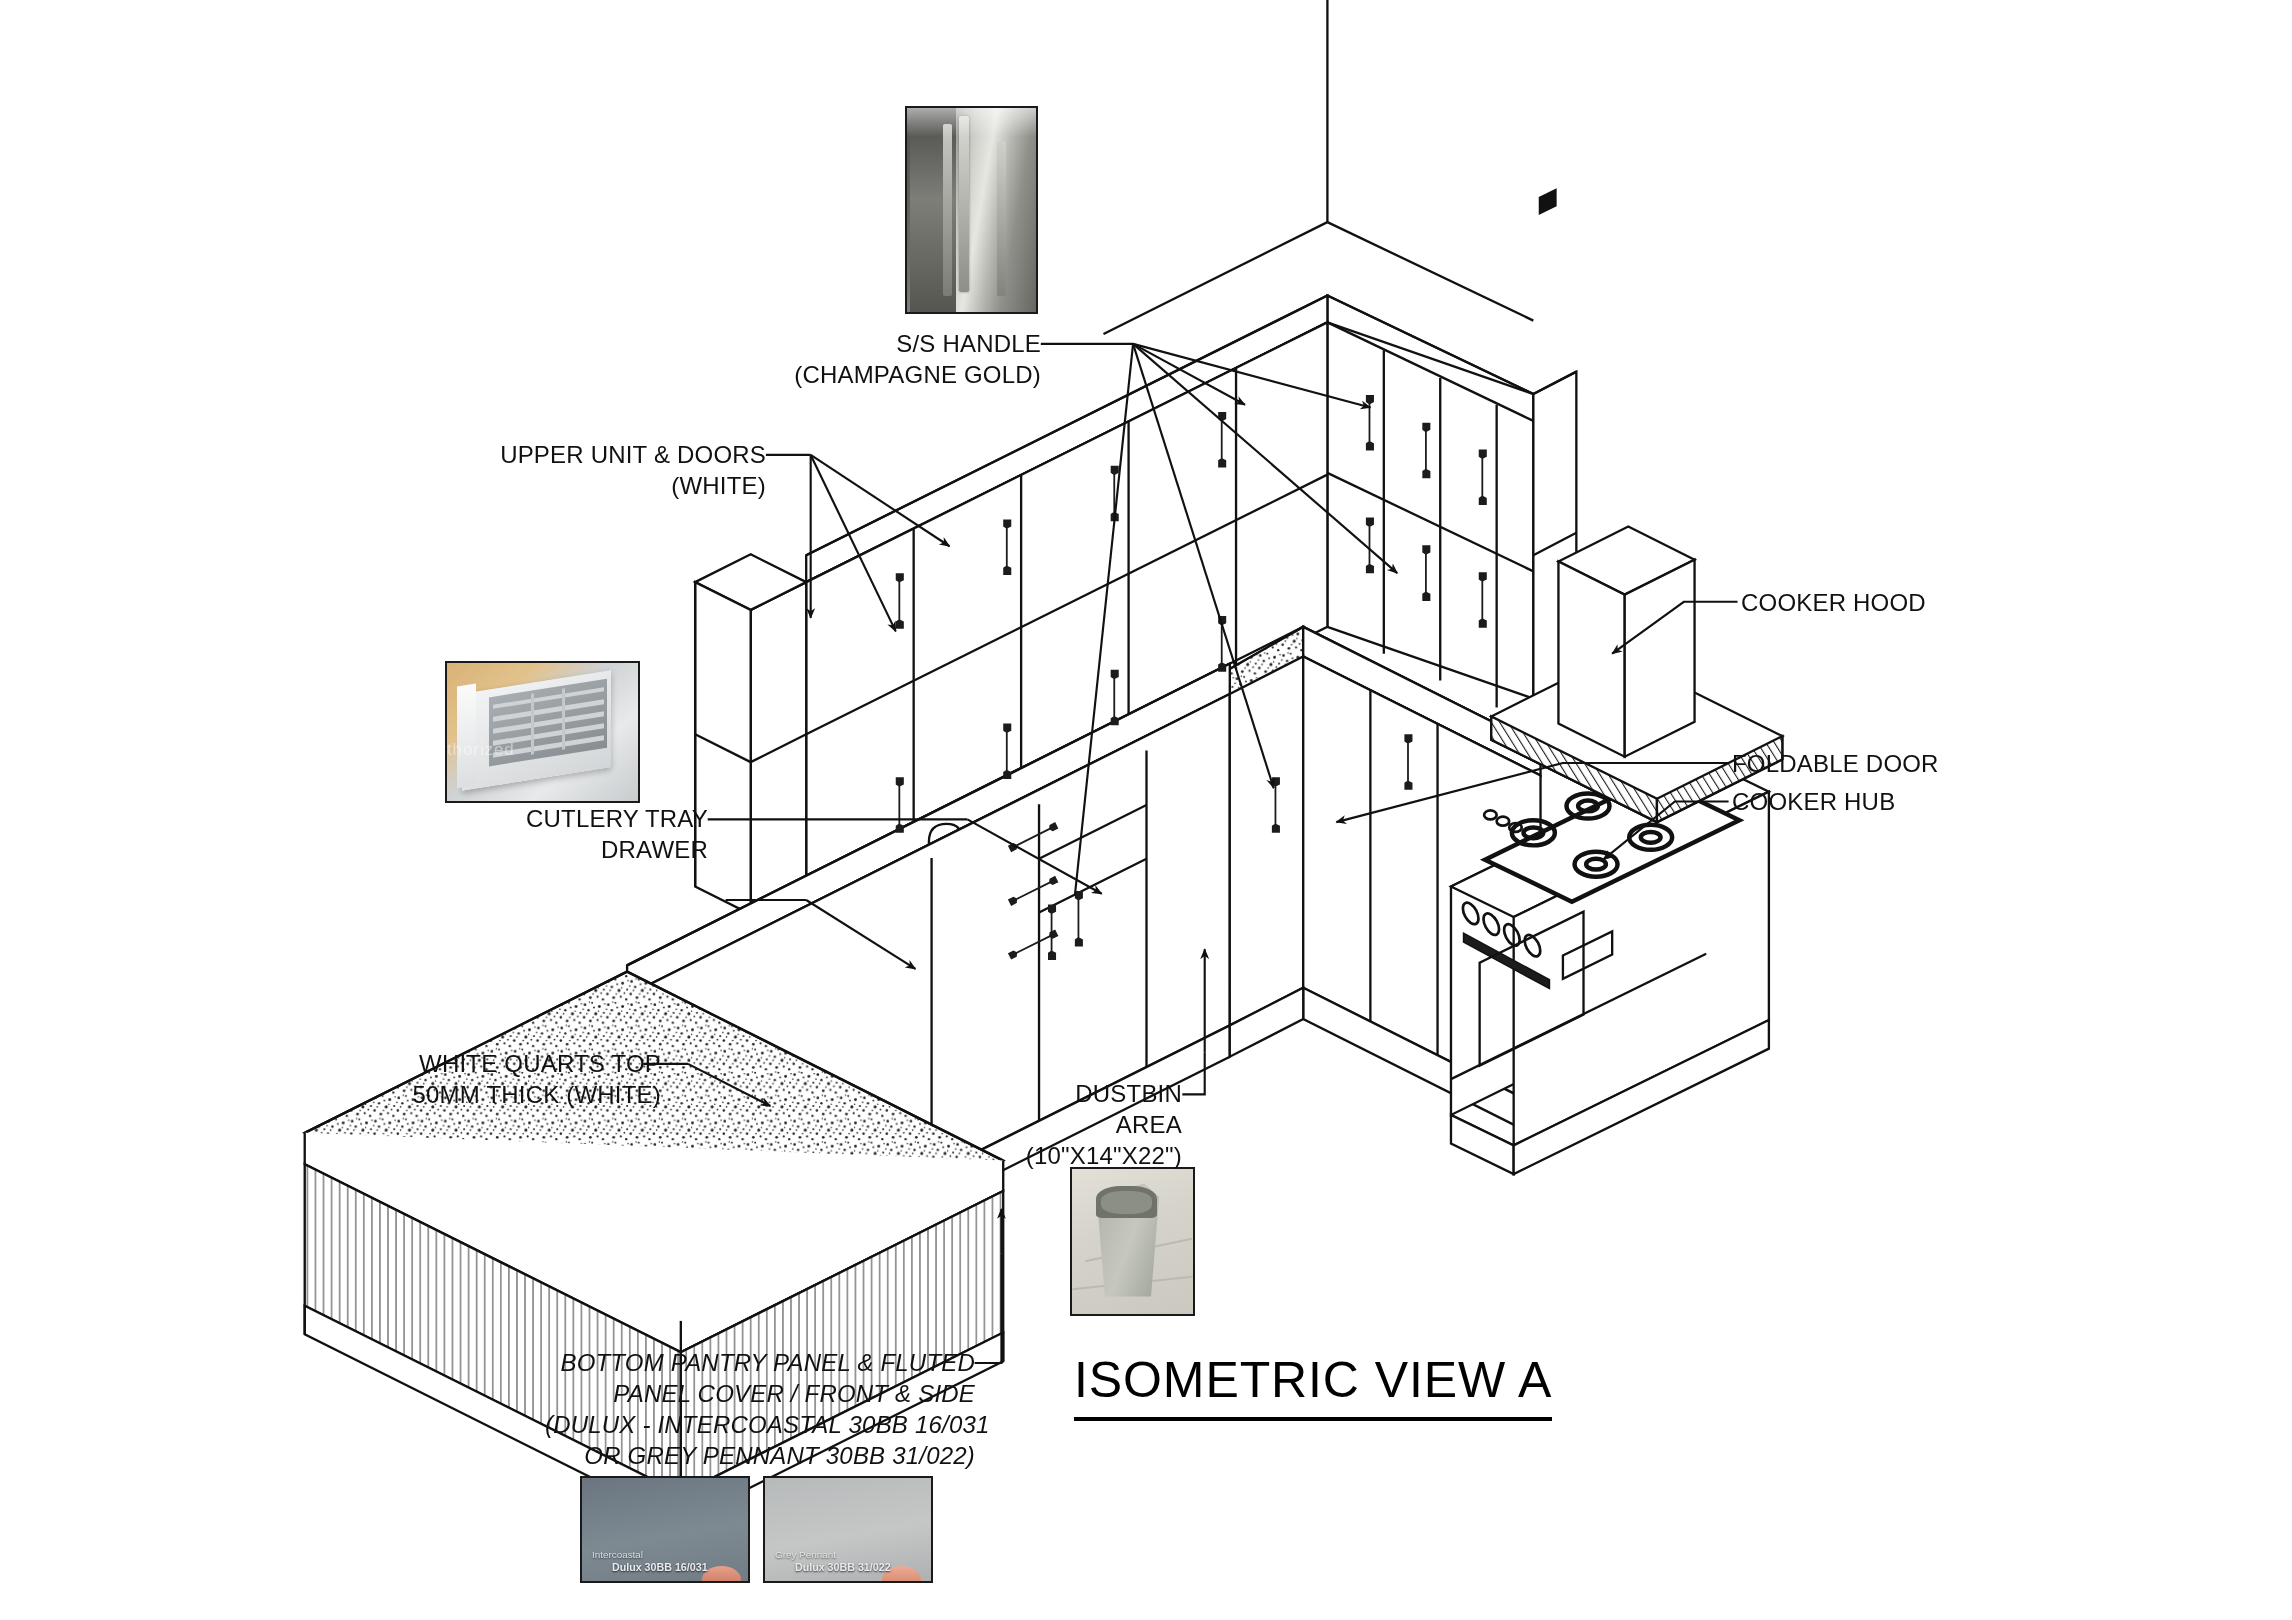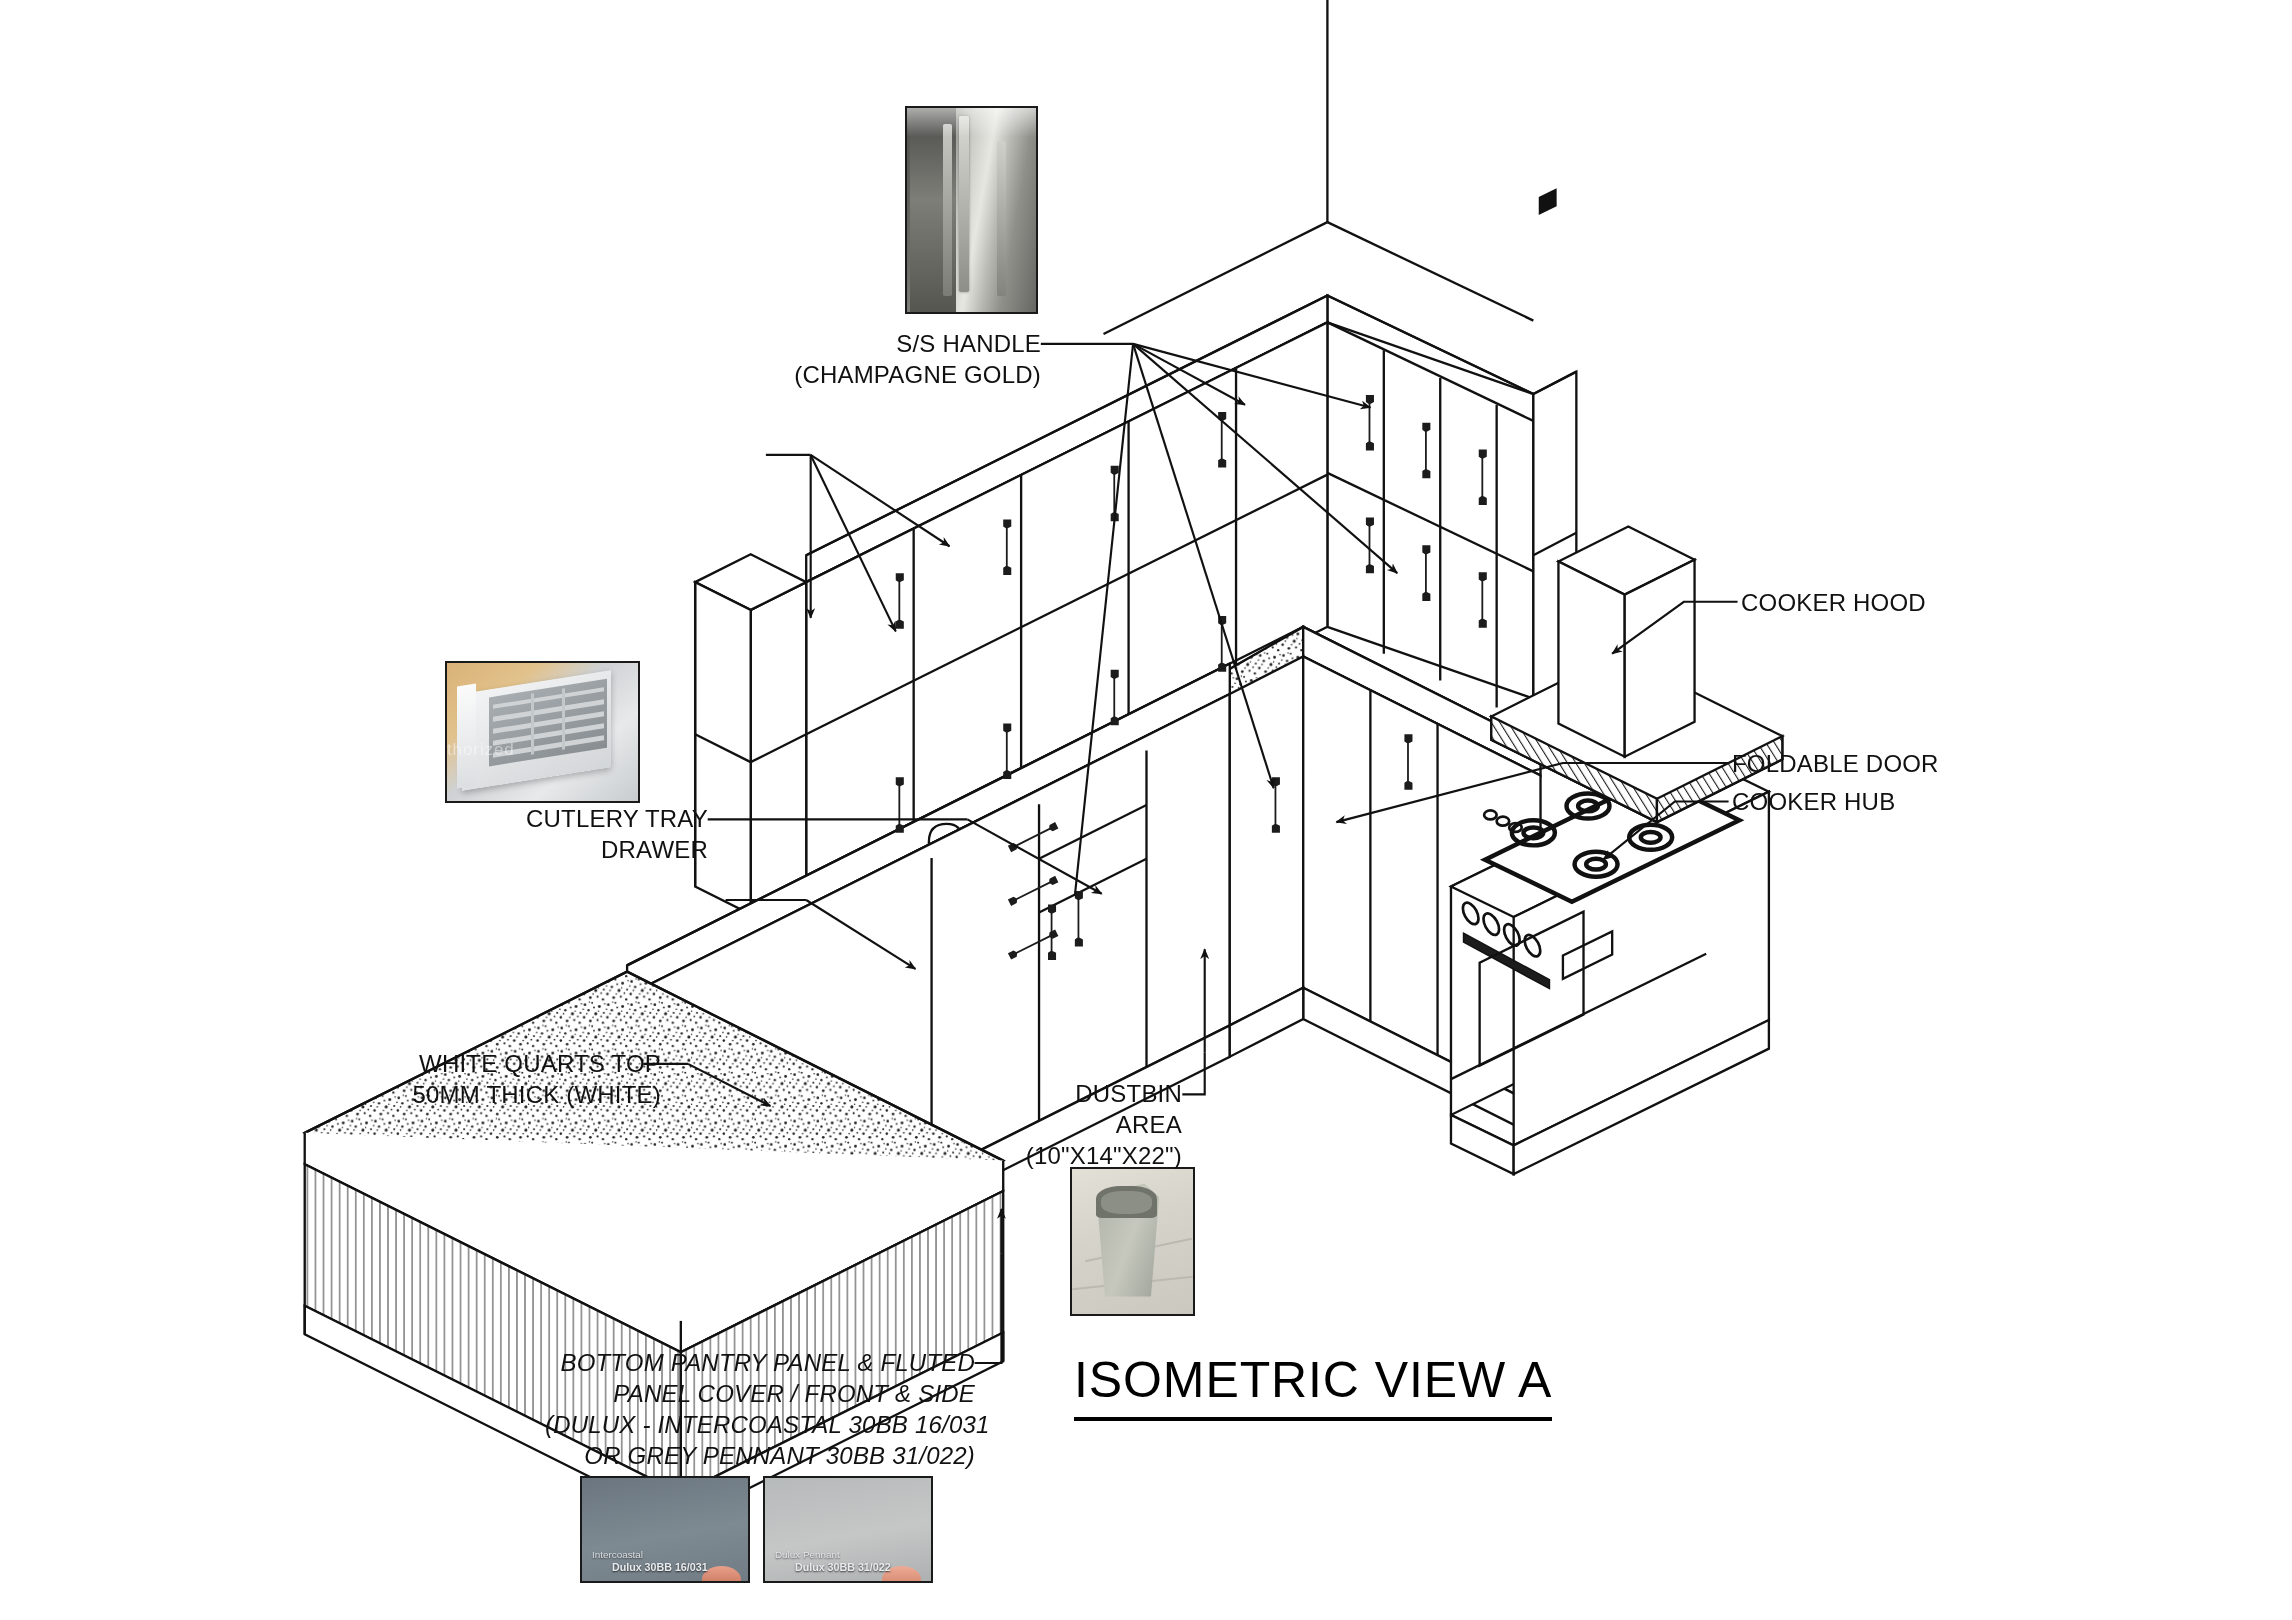--- a/index.html
+++ b/index.html
@@ -407,28 +407,30 @@
       <div class="swatch-name">Intercoastal</div>
       <div><b>Dulux 30BB 16/031</b></div>
     </div>
   </div>
 
   <div class="photo" style="left:763px;top:1476px;width:170px;height:107px;">
     <div style="position:absolute;inset:0;background:linear-gradient(170deg,#b7baba,#c4c7c6 55%,#aeb1b1);"></div>
     <div style="position:absolute;right:6%;bottom:-12%;width:39px;height:27px;border-radius:50%;
          background:linear-gradient(180deg,#edab95,#cc7a60);"></div>
     <div class="ph-cap">
-      <div class="swatch-name">Dulux Pennant</div>
+      <div class="swatch-name">Grey Pennant</div>
       <div><b>Dulux 30BB 31/022</b></div>
     </div>
   </div>
 
   <div class="lbl r" style="left:772px;top:328px;width:269px;">S/S HANDLE
 (CHAMPAGNE GOLD)</div>
 
+  <div class="lbl r" style="left:497px;top:439px;width:269px;">UPPER UNIT &amp; DOORS
+(WHITE)</div>
 
   <div class="lbl r" style="left:466px;top:803px;width:242px;">CUTLERY TRAY
 DRAWER</div>
 
 
   <div class="lbl r" style="left:392px;top:1048px;width:269px;">WHITE QUARTS TOP
 50MM THICK (WHITE)</div>
 
   <div class="lbl r" style="left:545px;top:1347px;width:430px;font-style:italic;">BOTTOM PANTRY PANEL &amp; FLUTED
 PANEL COVER / FRONT &amp; SIDE

